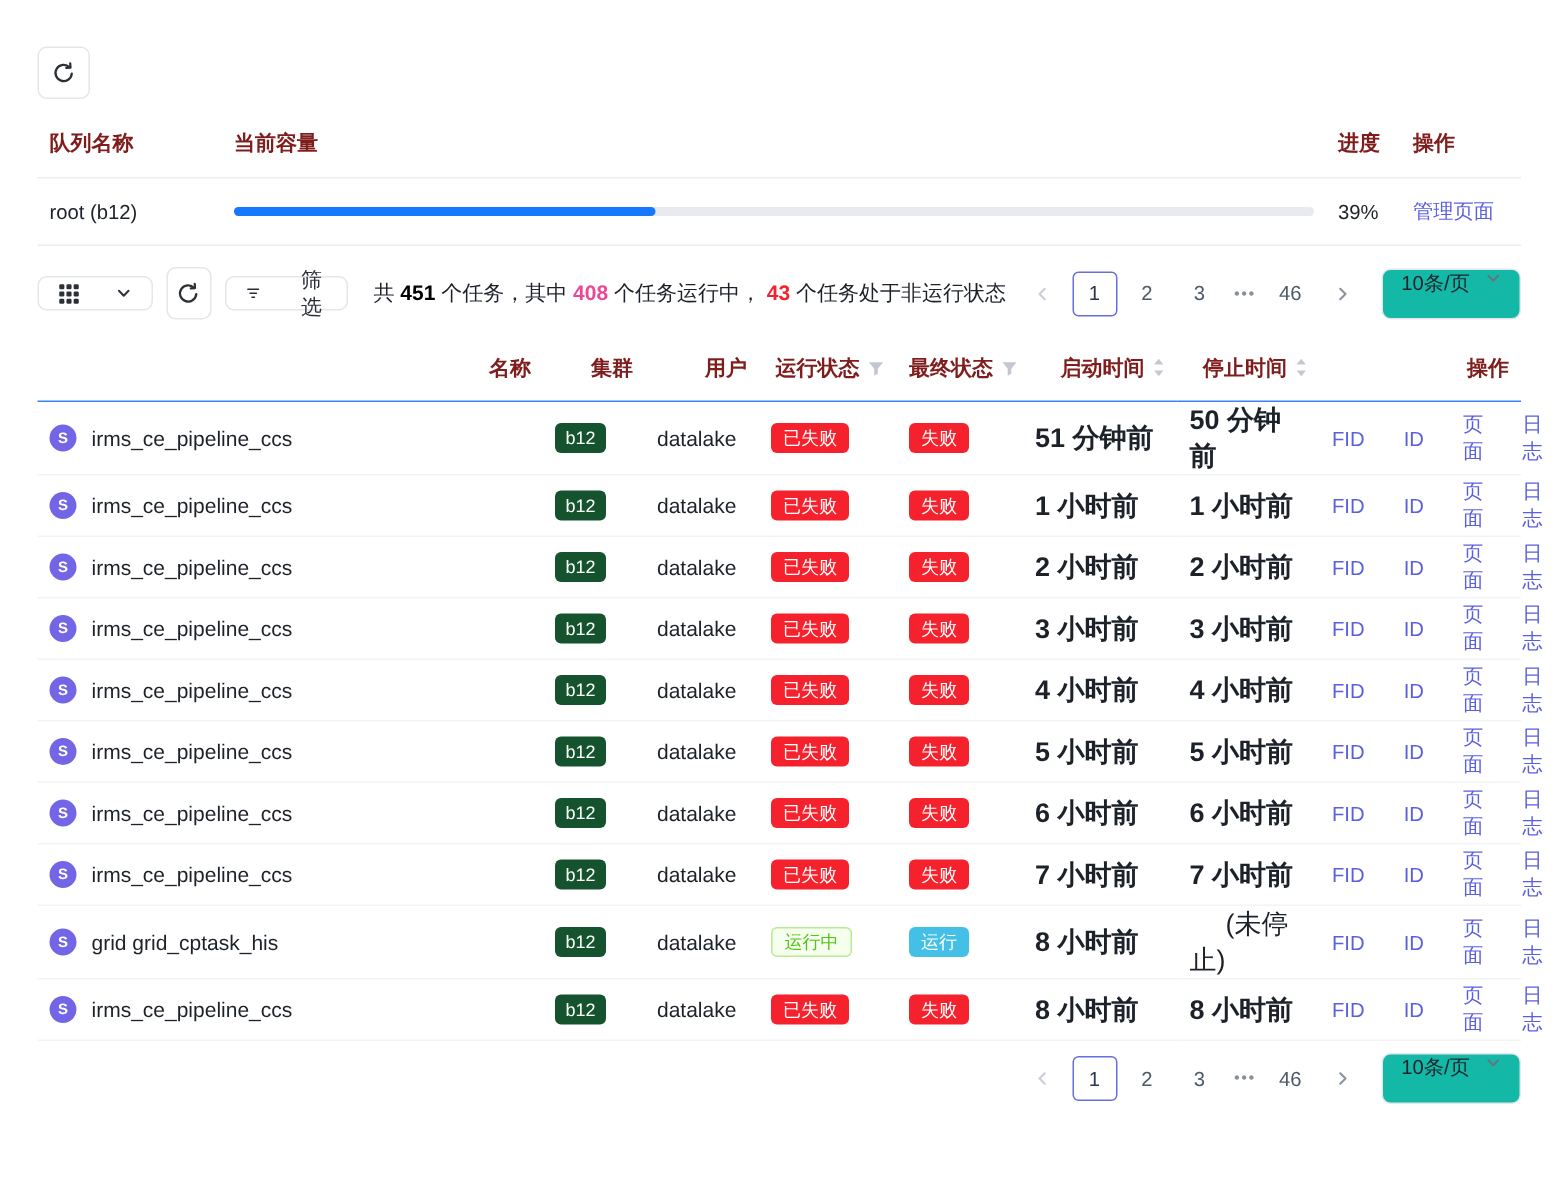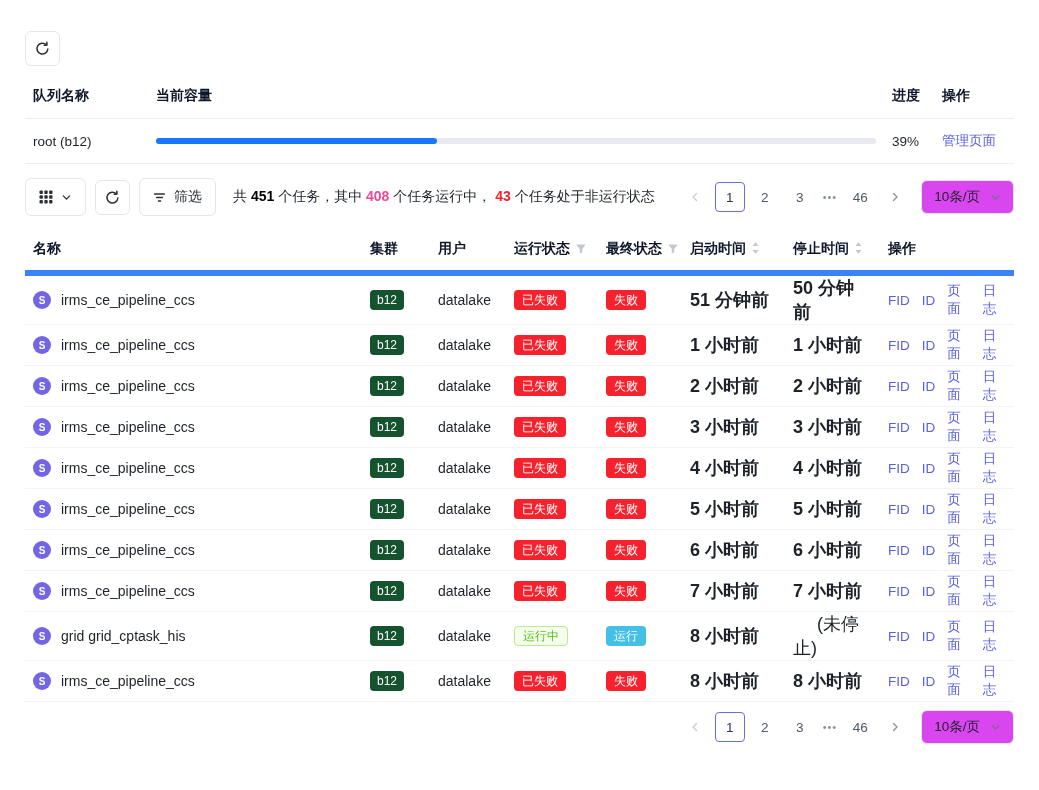--- a/index.html
+++ b/index.html
@@ -12,28 +12,28 @@
   .page { padding: 15px 25px 10px; }
   .section-title { font-size: 18px; font-weight: 700; color: #17181a; }
   .mt-section { margin-top: 24px; }
 
   .icon-btn {
     width: 35px; height: 35px; border: 1px solid #e5e6eb; border-radius: 6px;
     background: #fff; color: #2b2f36; display: inline-flex; align-items: center;
     justify-content: center; cursor: pointer;
   }
   .btn {
-    height: 38px; border: 1px solid #e5e6eb; border-radius: 6px; background: #fff;
-    padding: 0 13px; display: inline-flex; align-items: center; gap: 8px;
+    height: 23px; border: 1px solid #e5e6eb; border-radius: 6px; background: #fff;
+    padding: 0 13px; display: inline-flex; align-items: center; gap: 24px;
     font-size: 14px; color: #2b2f36; cursor: pointer; font-family: inherit;
   }
   .res-toolbar { margin-top: 16px; }
 
   table { width: 100%; border-collapse: collapse; table-layout: fixed; }
-  th { text-align: left; font-weight: 600; font-size: 14px; color: #0f172a; }
+  th { text-align: left; font-weight: 600; font-size: 14px; color: #7f1d1d; }
 
   .res-table { margin-top: 8px; }
   .res-table th { padding: 13px 8px; border-bottom: 1px solid #eceef2; }
   .res-table td { padding: 13px 8px; border-bottom: 1px solid #eceef2; font-size: 13.5px; }
   .progress-track { height: 6px; border-radius: 3px; background: #e8eaef; width: 100%; }
   .progress-fill { height: 6px; border-radius: 3px; background: #1677ff; }
 
   .link { color: #5a5fe0; text-decoration: none; cursor: pointer; font-size: 13.5px; }
 
   .toolbar { margin-top: 14px; display: flex; align-items: center; gap: 9px; }
@@ -48,45 +48,45 @@
   .pg-btn {
     min-width: 30px; height: 30px; border: 1px solid transparent; background: transparent;
     border-radius: 4px; font-size: 13.5px; color: #4e5969; display: inline-flex;
     align-items: center; justify-content: center; cursor: pointer; font-family: inherit;
   }
   .pg-btn.active { border: 1px solid #656fe2; color: #2e3350; background: #fff; }
   .pg-arrow { color: #8a919f; }
   .pg-arrow.disabled { color: #c9cdd4; cursor: default; }
   .pg-ellipsis { color: #86909c; font-size: 11px; letter-spacing: 1px; padding: 0 3px; cursor: pointer; }
   .pg-size {
-    height: 34px; border: 1px solid #e5e6eb; border-radius: 6px; background: #d946ef;
-    padding: 0 12px; display: inline-flex; align-items: center; gap: 10px;
+    height: 34px; border: 1px solid #e5e6eb; border-radius: 6px; background: #14b8a6;
+    padding: 0 12px; display: inline-flex; gap: 10px;
     font-size: 13.5px; color: #1d2129; cursor: pointer; margin-left: 6px; white-space: nowrap;
   }
   .pg-size svg { color: #6b7280; }
 
   .tasks-table { margin-top: 12px; }
-  .tasks-table th { padding: 12px 8px; border-bottom: 6px solid #3b82f6; white-space: nowrap; }
+  .tasks-table th { padding: 12px 8px; border-bottom: 1px solid #3b82f6; white-space: nowrap; text-align: right; }
   .tasks-table td { padding: 0 8px; height: 41px; border-bottom: 1px solid #f2f3f5; font-size: 14px; vertical-align: middle; }
   .th-ico { vertical-align: -2px; margin-left: 5px; }
 
   .name-cell { display: flex; align-items: center; min-width: 0; }
   .avatar {
     width: 18px; height: 18px; border-radius: 50%; background: #7265e6; color: #fff;
     font-size: 10px; font-weight: 700; display: inline-flex; align-items: center;
     justify-content: center; margin-right: 10px; flex: none;
   }
   .badge { display: inline-block; font-size: 12px; line-height: 20px; padding: 0 8px; border-radius: 4px; color: #fff; white-space: nowrap; }
   .badge-cluster { background: #14532d; padding: 0 7px; }
   .badge-failed { background: #f5222d; }
   .badge-running { background: #f6ffed; border: 1px solid #b7eb8f; color: #52c41a; line-height: 18px; }
   .badge-run { background: #44c0e6; }
   .time { font-weight: 700; font-size: 18px; }
   .time.plain { font-weight: 400; margin-left: 24px; }
-  .actions-cell { display: flex; gap: 12px; align-items: center; }
+  .actions-cell { display: flex; gap: 26px; align-items: center; }
   .bottom-bar { display: flex; justify-content: flex-end; margin-top: 8px; }
 </style>
 </head>
 <body>
 
 <div class="page">
 
 
   <div class="res-toolbar">
     <button class="icon-btn">

